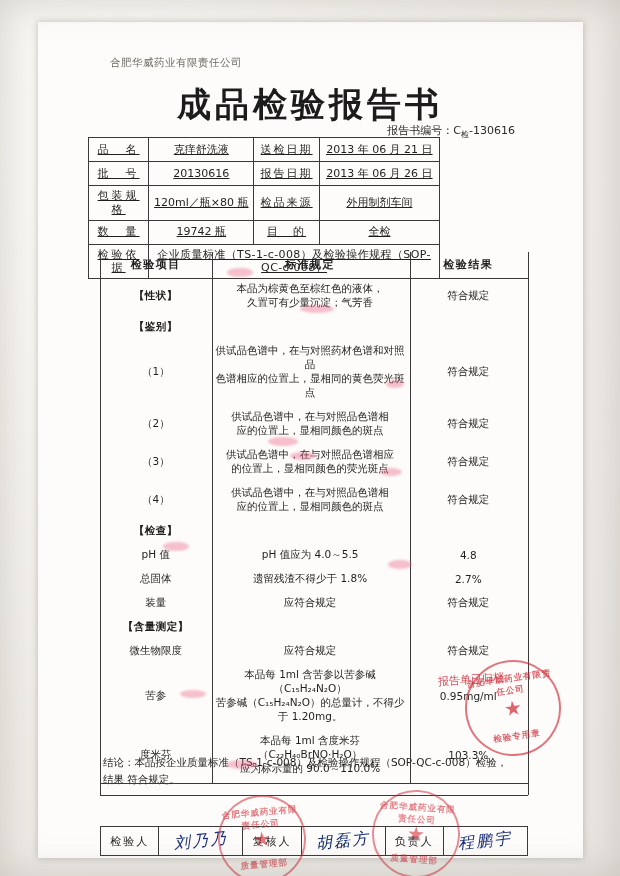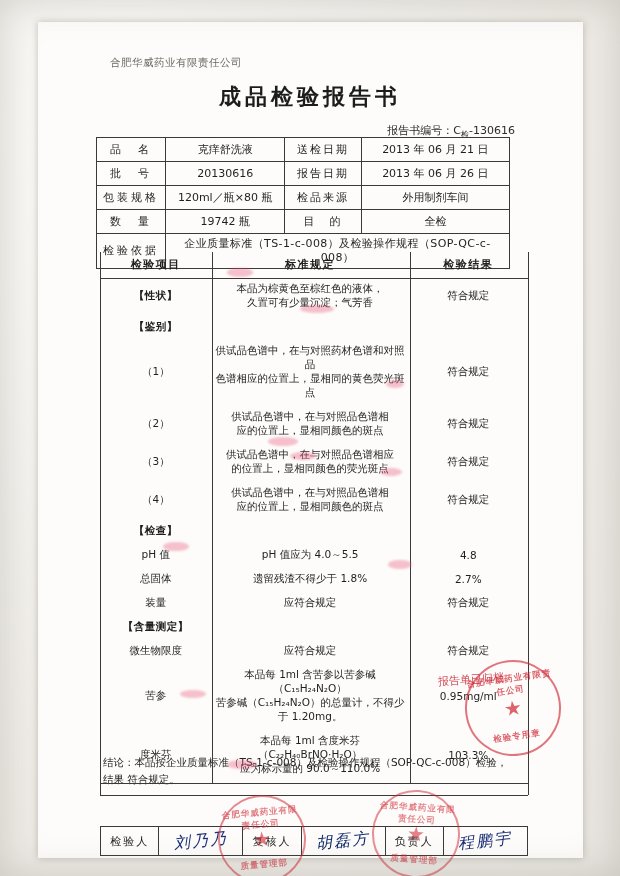--- a/index.html
+++ b/index.html
@@ -48,43 +48,44 @@
     color: #6d6a64;
     letter-spacing: 0.5px;
     font-family: "DejaVu Sans", sans-serif;
   }
   .title {
     position: absolute;
     left: 0;
     right: 0;
     top: 82px;
     text-align: center;
-    font-size: 22px;
+    font-size: 34px;
     font-weight: bold;
     letter-spacing: 4px;
     color: #1c1c1c;
     font-family: "DejaVu Serif", serif;
   }
   .report-no {
     position: absolute;
     right: 105px;
     top: 123px;
     font-size: 11px;
     color: #2a2a2a;
   }
   .report-no .sub { font-size: 8px; vertical-align: sub; }
 
   table.main {
     position: absolute;
-    left: 96px;
+    left: 88px;
     top: 137px;
-    width: 414px;
+    width: 352px;
     border-collapse: collapse;
     font-size: 11px;
     color: #1f1f1f;
+    text-decoration: underline;
   }
   table.main td {
     border: 1px solid #3a3a3a;
     padding: 3px 2px;
     text-align: center;
     height: 17px;
     line-height: 1.25;
   }
   .lbl { letter-spacing: 3px; width: 66px; }
   .val { width: 118px; }

